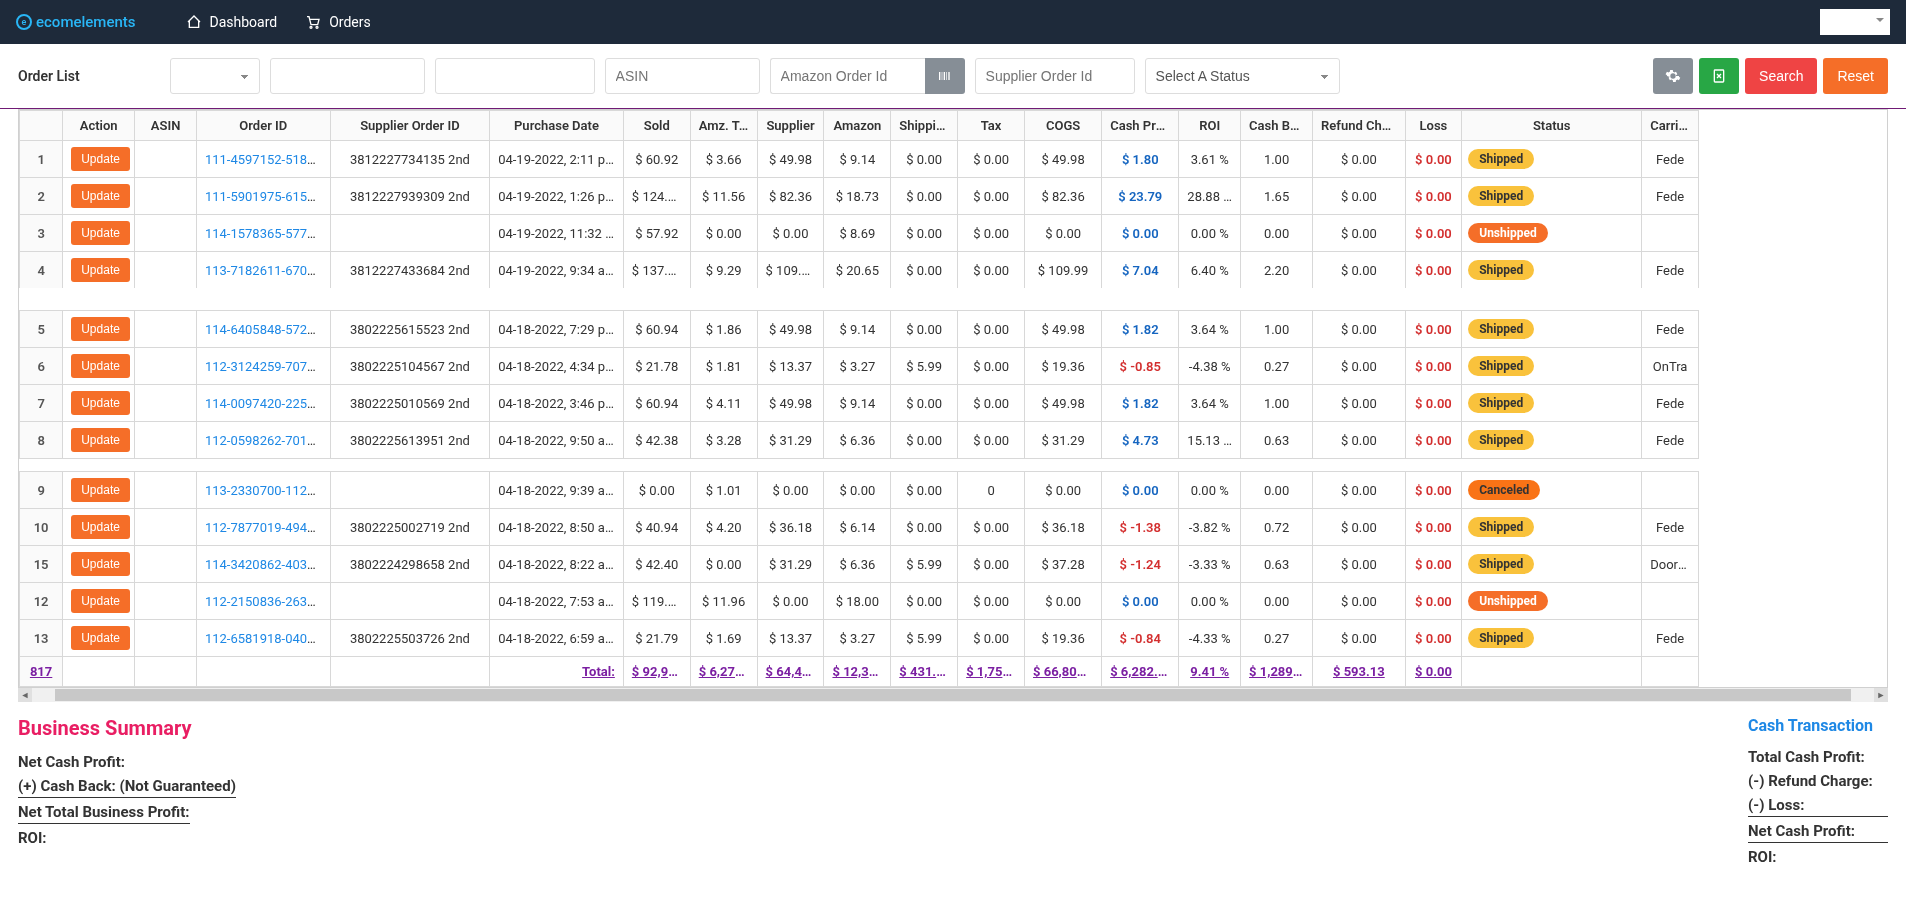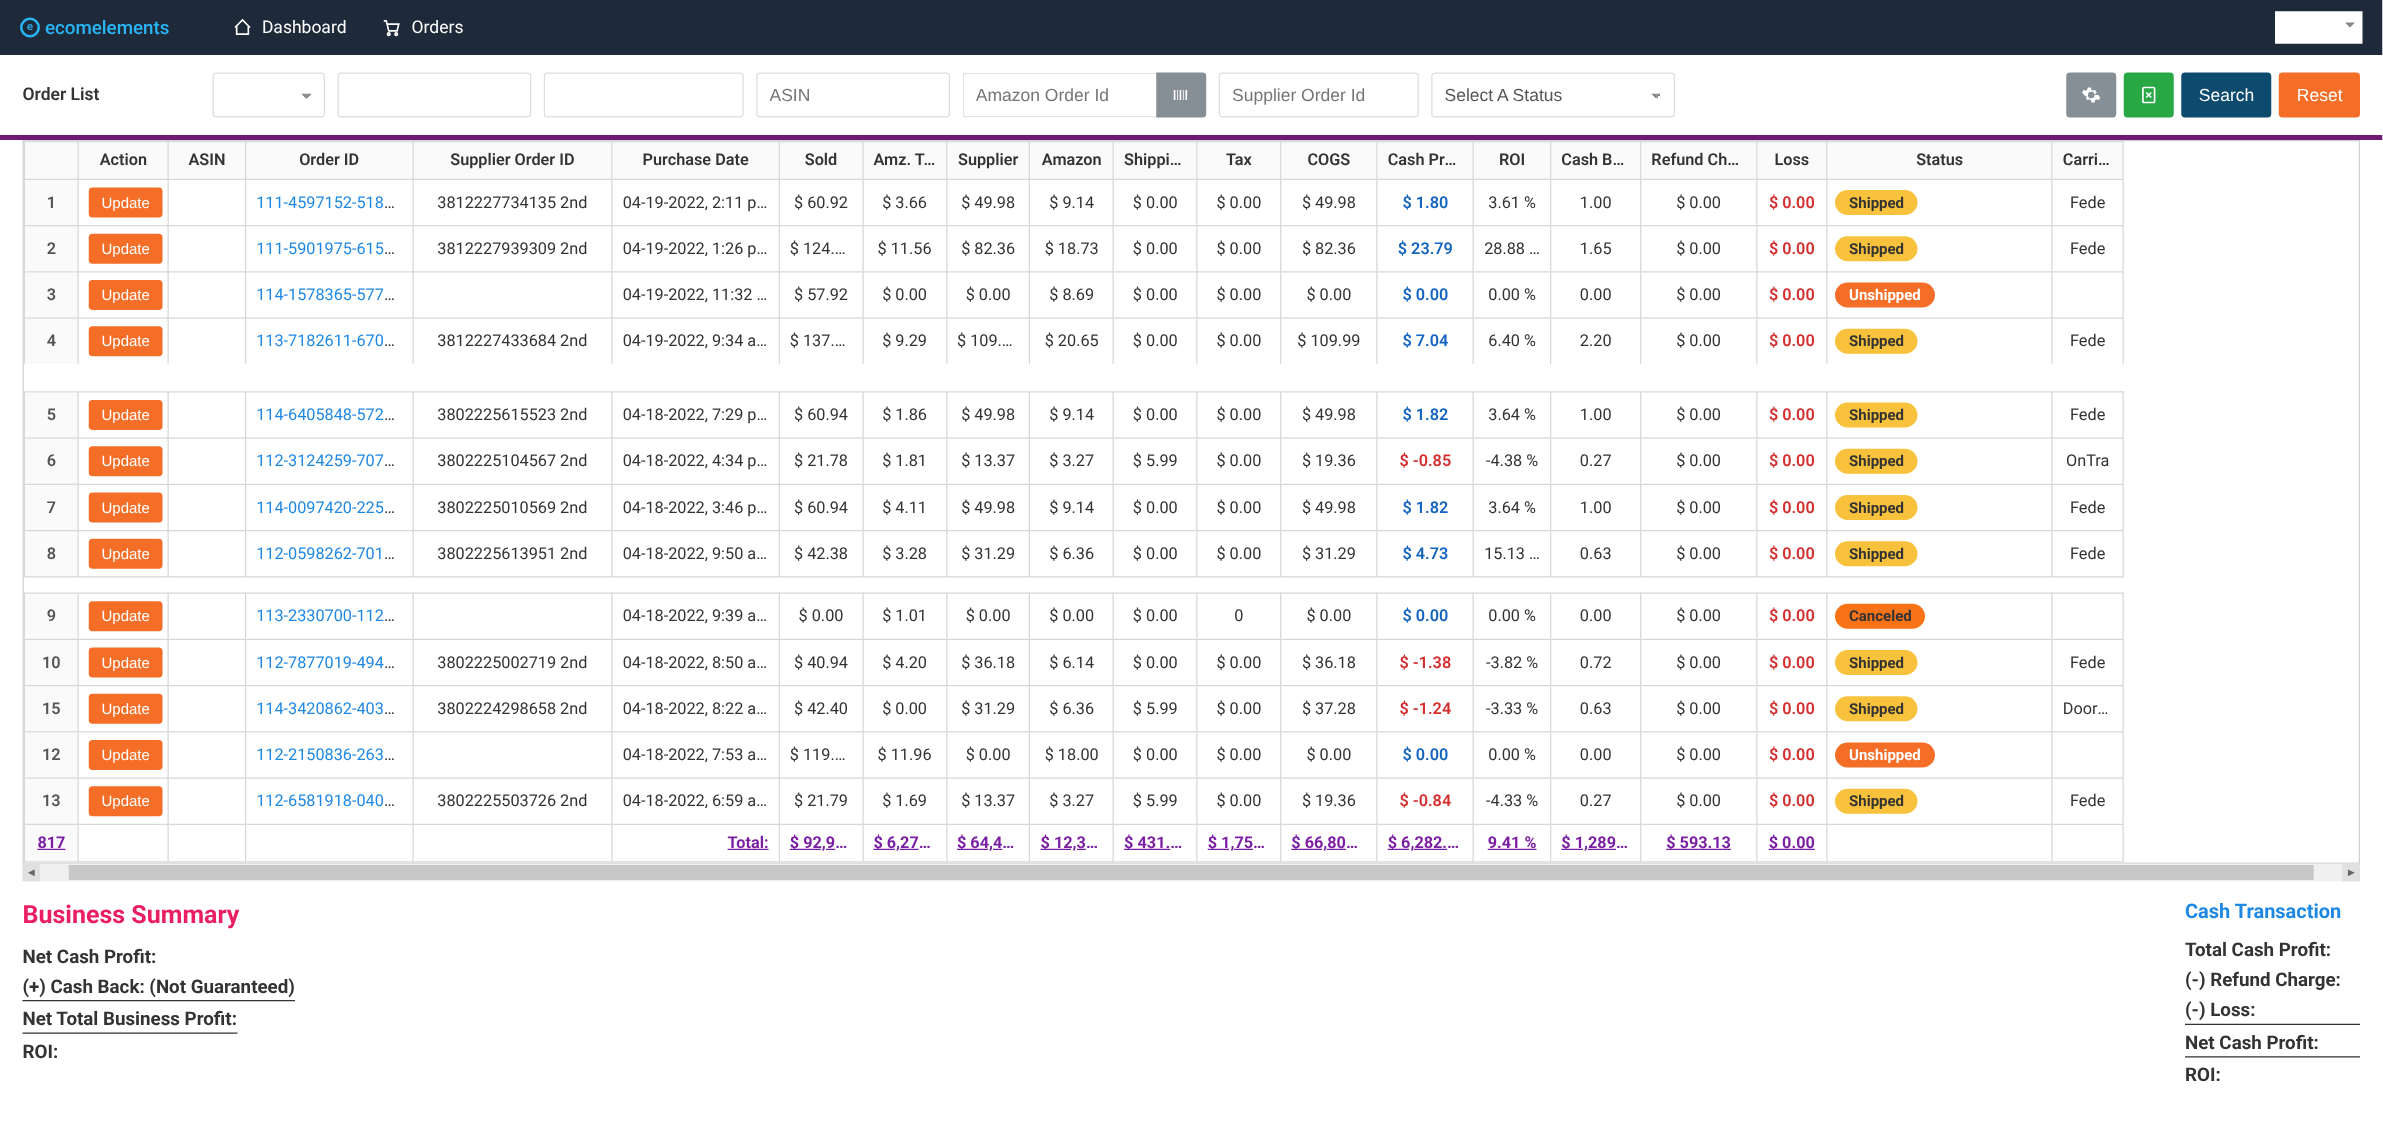--- a/index.html
+++ b/index.html
@@ -8,37 +8,37 @@
 
 .topbar { background: #1e2a3a; height: 44px; display: flex; align-items: center; padding: 0 16px; }
 .logo { color: #29b6f6; font-size: 15px; font-weight: 500; display: flex; align-items: center; gap: 4px; }
 .logo-icon { width: 16px; height: 16px; border: 2px solid #29b6f6; border-radius: 50%; display: inline-flex; align-items: center; justify-content: center; font-size: 9px; }
 .nav { display: flex; margin-left: 50px; gap: 28px; }
 .nav-item { color: #fff; display: flex; align-items: center; gap: 8px; cursor: pointer; font-size: 14px; }
 .user-dropdown { margin-left: auto; background: #fff; padding: 4px 20px 4px 10px; position: relative; min-width: 70px; height: 26px; }
 .user-dropdown::after { content: ""; position: absolute; right: 6px; top: 50%; transform: translateY(-50%); border: 4px solid transparent; border-top-color: #888; }
 
 
-.filter-area { padding: 14px 18px; display: flex; align-items: center; gap: 10px; border-bottom: 4px solid #701a75; }
+.filter-area { padding: 14px 18px; display: flex; align-items: center; gap: 10px; border-bottom: 1px solid #701a75; }
 .filter-label { font-weight: 600; color: #333; margin-right: 80px; font-size: 14px; }
 .filter-select, .filter-input { height: 36px; border: 1px solid #ddd; border-radius: 3px; padding: 0 10px; font-size: 14px; color: #555; background: #fff; }
 .filter-select { min-width: 90px; appearance: none; position: relative; padding-right: 24px; background-image: linear-gradient(45deg, transparent 50%, #888 50%), linear-gradient(135deg, #888 50%, transparent 50%); background-position: calc(100% - 14px) 16px, calc(100% - 10px) 16px; background-size: 4px 4px; background-repeat: no-repeat; }
 .status-select { min-width: 195px; }
 .filter-input.short { width: 155px; }
 .filter-input.med { width: 160px; }
 .filter-input.asin { width: 155px; }
 .filter-input.amazon { width: 155px; }
 .input-with-btn { display: flex; }
 .input-with-btn .filter-input { border-top-right-radius: 0; border-bottom-right-radius: 0; border-right: none; }
 .input-addon { width: 40px; height: 36px; background: #868e96; display: flex; align-items: center; justify-content: center; border-radius: 0 3px 3px 0; color: #fff; }
 .btn-group { margin-left: auto; display: flex; gap: 6px; }
 .btn { height: 36px; padding: 0 14px; border: none; border-radius: 3px; color: #fff; cursor: pointer; font-size: 14px; display: flex; align-items: center; justify-content: center; }
 .btn-gray { background: #868e96; }
 .btn-green { background: #28a745; }
-.btn-blue { background: #0c4a6e; }
+.btn-blue { background: #ef4444; }
 .btn-orange { background: #f56e28; }
 .btn-icon-only { width: 40px; padding: 0; }
 
 
 .grid-wrap { padding: 0 18px 10px; }
 .grid-scroll { overflow-x: auto; border: 1px solid #d0d0d0; position: relative; }
 table.grid { border-collapse: collapse; table-layout: fixed; font-size: 13px; width: 1680px; }
 .grid th, .grid td { border: 1px solid #d8d8d8; padding: 6px 8px; text-align: center; white-space: nowrap; overflow: hidden; text-overflow: ellipsis; }
 .grid th { background: #fafafa; font-weight: 600; color: #333; height: 30px; }
 .grid td { height: 30px; }

